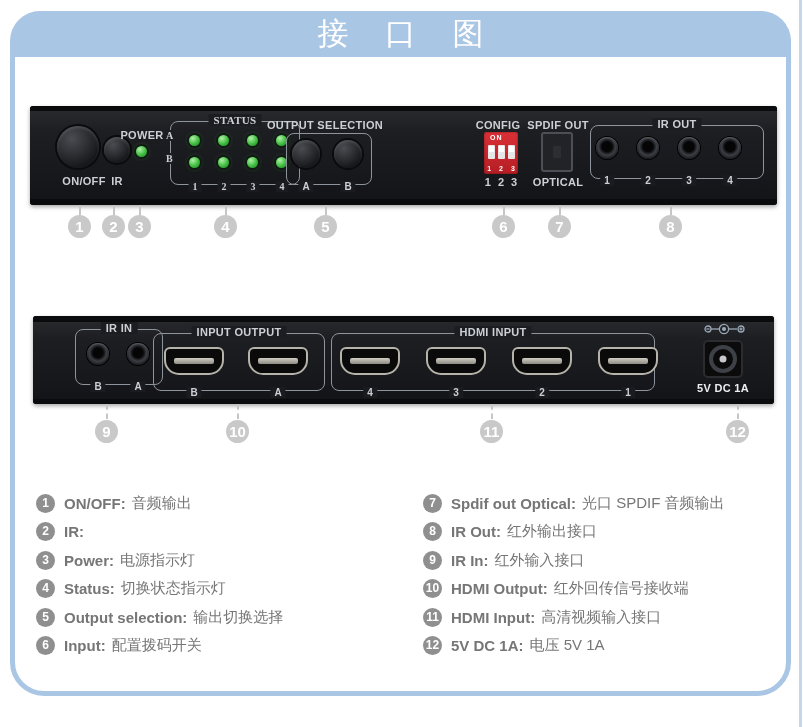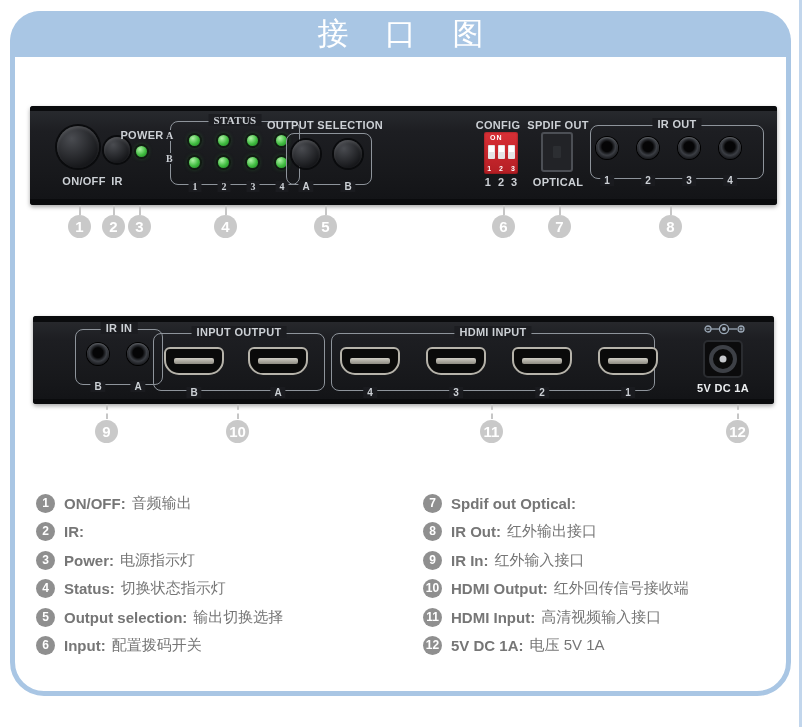--- a/index.html
+++ b/index.html
@@ -261,20 +261,21 @@
       <span class="leg-num">6</span>
       <span class="leg-en">Input:</span>
       <span class="leg-zh">配置拨码开关</span>
     </div>
   </div>
 
   <div class="leg-col r">
     <div class="leg-row">
       <span class="leg-num">7</span>
       <span class="leg-en">Spdif out Optical:</span>
+      <span class="leg-zh">光口 SPDIF 音频输出</span>
     </div>
     <div class="leg-row">
       <span class="leg-num">8</span>
       <span class="leg-en">IR Out:</span>
       <span class="leg-zh">红外输出接口</span>
     </div>
     <div class="leg-row">
       <span class="leg-num">9</span>
       <span class="leg-en">IR In:</span>
       <span class="leg-zh">红外输入接口</span>

